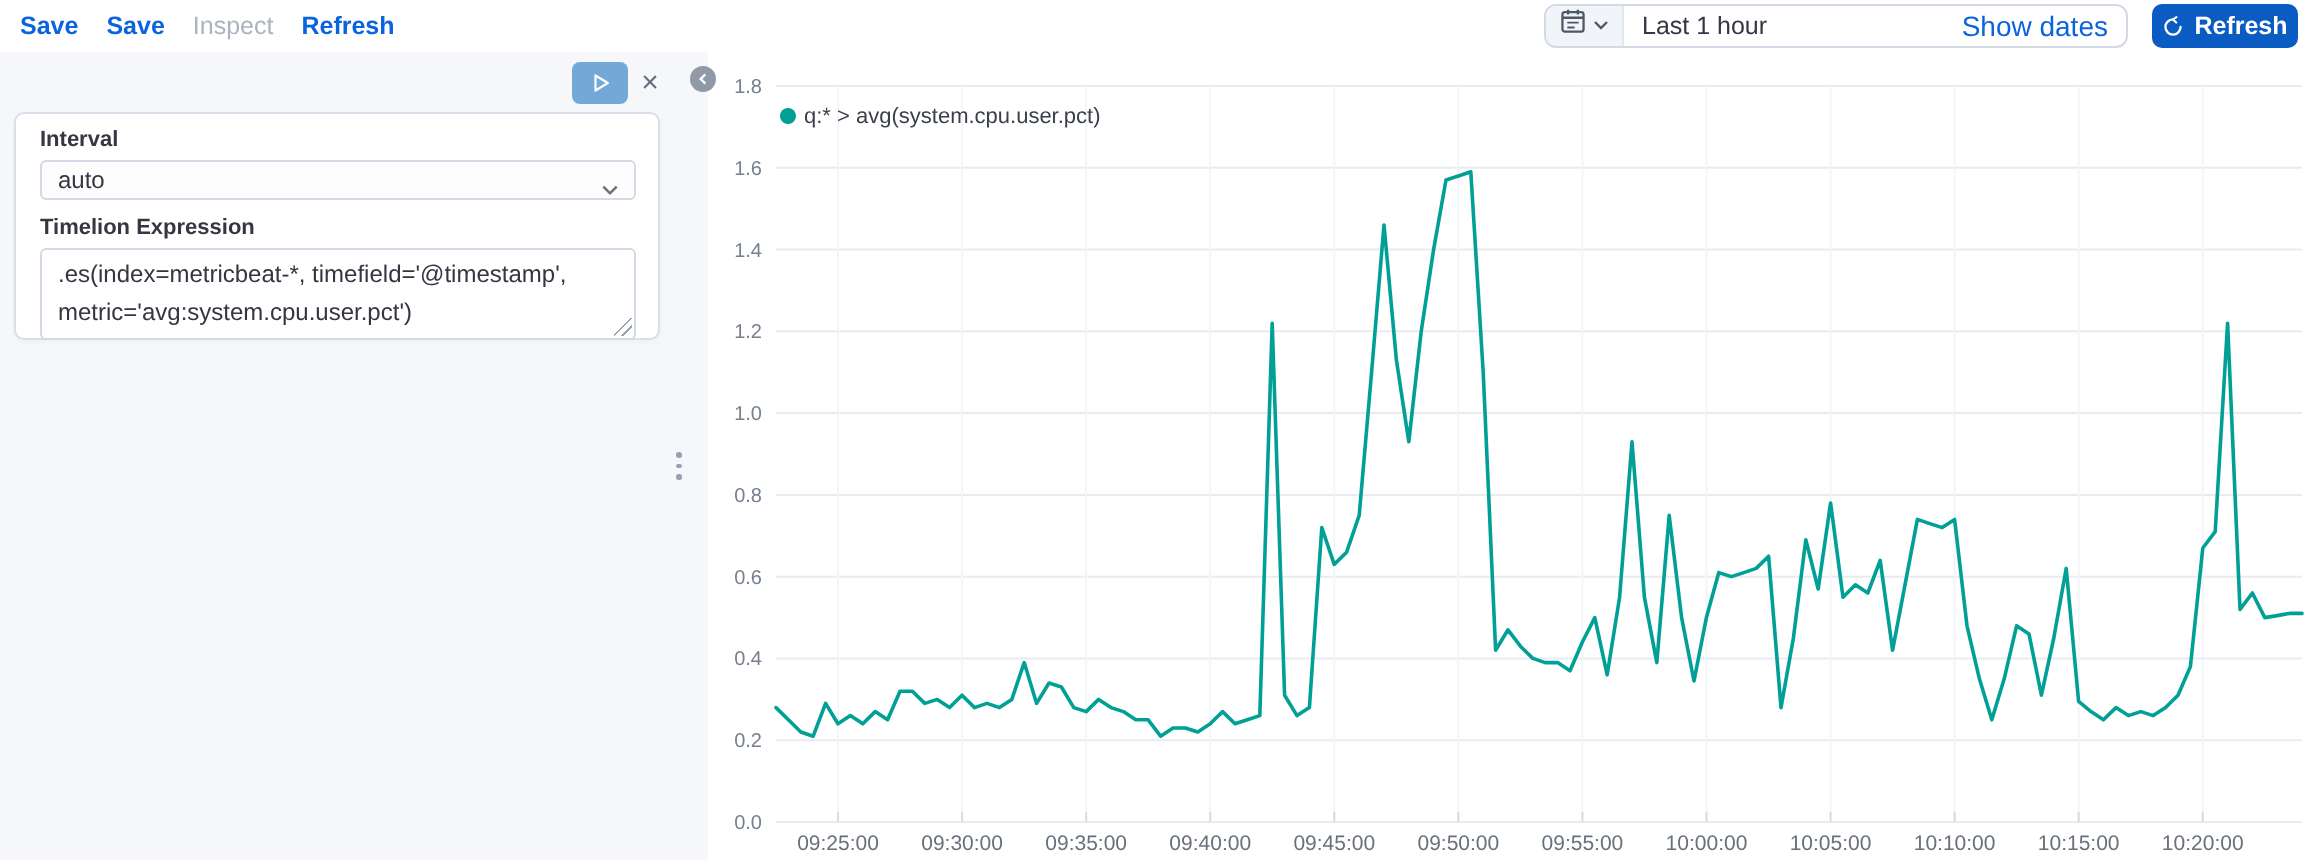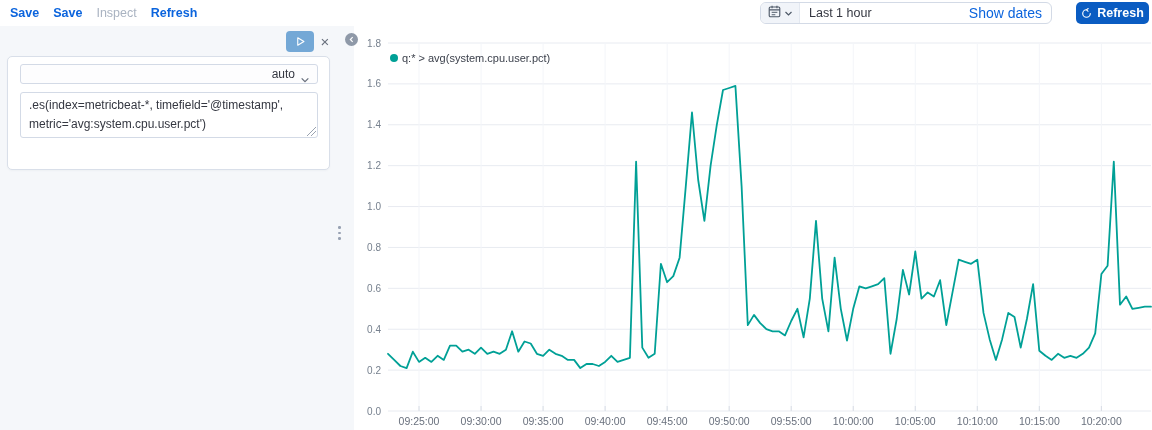--- a/index.html
+++ b/index.html
@@ -4,21 +4,21 @@
 <style>
   * { margin:0; padding:0; box-sizing:border-box; }
   html,body { width:1152px; height:430px; background:#fff; font-family:"Liberation Sans", sans-serif; }
   #app { position:relative; width:1152px; height:430px; overflow:hidden; background:#000000; }
 
   
   .topbar { position:absolute; left:0; top:0; width:1152px; height:26px; background:#fff; display:flex; align-items:center; z-index:5; }
   .toolbar-links { display:flex; align-items:center; gap:14px; padding-left:10px; }
   .toolbar-link { font-size:12.5px; font-weight:700; color:#0b64dd; cursor:pointer; }
   .toolbar-link.disabled { color:#a9b3c1; cursor:default; font-weight:400;text-align:right; }
-  .topbar-right { position:absolute; right:3px; top:2px; display:flex; align-items:center; gap:24px; }
+  .topbar-right { position:absolute; right:3px; top:2px; display:flex; align-items:center; gap:12px; }
 
   .datepicker { display:flex; align-items:stretch; width:292px; height:22px; border:1px solid #d3dae6; border-radius:6px; background:#fff; overflow:hidden; }
   .datepicker-toggle { display:flex; align-items:center; gap:3px; padding:0 6px 0 7px; background:#f1f4f9; border-right:1px solid #e3e8f0; cursor:pointer; }
   .datepicker-main { display:flex; align-items:center; flex:1; padding:0 9px; justify-content:space-between; cursor:pointer; }
   .datepicker-value { font-size:12.5px; color:#343741; }
   .show-dates { font-size:14px; color:#0b64dd; font-weight:400; cursor:pointer; }
 
   .refresh-btn { display:flex; align-items:center; justify-content:center; gap:5px; width:73px; height:22px;
     background:#0a5cc2; color:#fff; border:none; border-radius:5px; font-size:12.5px; font-weight:700;
     font-family:"Liberation Sans", sans-serif; cursor:pointer; }
@@ -29,21 +29,21 @@
     display:flex; align-items:center; justify-content:center; cursor:pointer; }
   .close-btn { position:absolute; left:317px; top:8px; width:16px; height:16px; background:none; border:none;
     color:#69707d; font-size:15px; line-height:14px; cursor:pointer; font-family:"Liberation Sans", sans-serif; }
   .collapse-btn { position:absolute; left:345px; top:7px; width:13px; height:13px; border:none; background:#8f99a8;
     border-radius:50%; display:flex; align-items:center; justify-content:center; cursor:pointer; z-index:6; padding:0; }
 
   .editor-card { position:absolute; left:7px; top:30px; width:323px; height:114px; background:#fff;
     border:1px solid #d9dfe9; border-radius:5px; box-shadow:0 1px 2px rgba(60,70,90,0.04); padding:7px 12px; }
   .field-label { font-size:11px; font-weight:700; color:#343741; margin-bottom:4px; }
   .select { position:relative; width:298px; height:20px; border:1px solid #d3dae6; border-radius:3px; background:#fdfdfe;
-    display:flex; align-items:center; padding:0 22px 0 8px; cursor:pointer; margin-bottom:8px;justify-content:flex-end; }
+    display:flex; align-items:center; padding:0 22px 0 8px; cursor:pointer; margin-bottom:8px; }
   .select-value { font-size:12px; color:#343741; }
   .select .chev { position:absolute; right:7px; top:6px; }
   .textarea-wrap { position:relative; width:298px; height:46px; }
   textarea.expr { width:298px; height:46px; border:1px solid #d3dae6; border-radius:3px; resize:none;
     font-family:"Liberation Sans", sans-serif; font-size:12px; line-height:1.6; color:#343741; padding:3px 8px;
     background:#fff; overflow:hidden; }
   .resize-handle { position:absolute; right:2px; bottom:2px; width:9px; height:9px; pointer-events:none;
     background:linear-gradient(135deg, transparent 45%, #9aa3b0 45%, #9aa3b0 52%, transparent 52%, transparent 68%, #9aa3b0 68%, #9aa3b0 75%, transparent 75%); }
 
   .drag-handle { position:absolute; left:336px; top:198px; display:flex; flex-direction:column; gap:3px; align-items:center; cursor:col-resize; padding:2px; }
@@ -107,28 +107,30 @@
     <button class="play-btn">
       <span style="display:flex;">
         <svg width="11" height="11" viewBox="0 0 16 16" fill="none" stroke="#fff" stroke-width="1.6" stroke-linejoin="round">
           <polygon points="4,2.5 13,8 4,13.5"></polygon>
         </svg>
       </span>
     </button>
     <button class="close-btn">×</button>
 
     <div class="editor-card">
+      <div class="field-label">Interval</div>
       <div class="select">
         <span class="select-value">auto</span>
         <span class="chev">
           <svg width="10" height="10" viewBox="0 0 12 12" fill="none" stroke="#69707d" stroke-width="1.5">
             <polyline points="2,4 6,8 10,4"></polyline>
           </svg>
         </span>
       </div>
+      <div class="field-label">Timelion Expression</div>
       <div class="textarea-wrap">
         <textarea class="expr" spellcheck="false" style="">.es(index=metricbeat-*, timefield='@timestamp', metric='avg:system.cpu.user.pct')</textarea>
         <span class="resize-handle"></span>
       </div>
     </div>
 
     <div class="drag-handle">
       <i></i>
         <i></i>
         <i></i>

